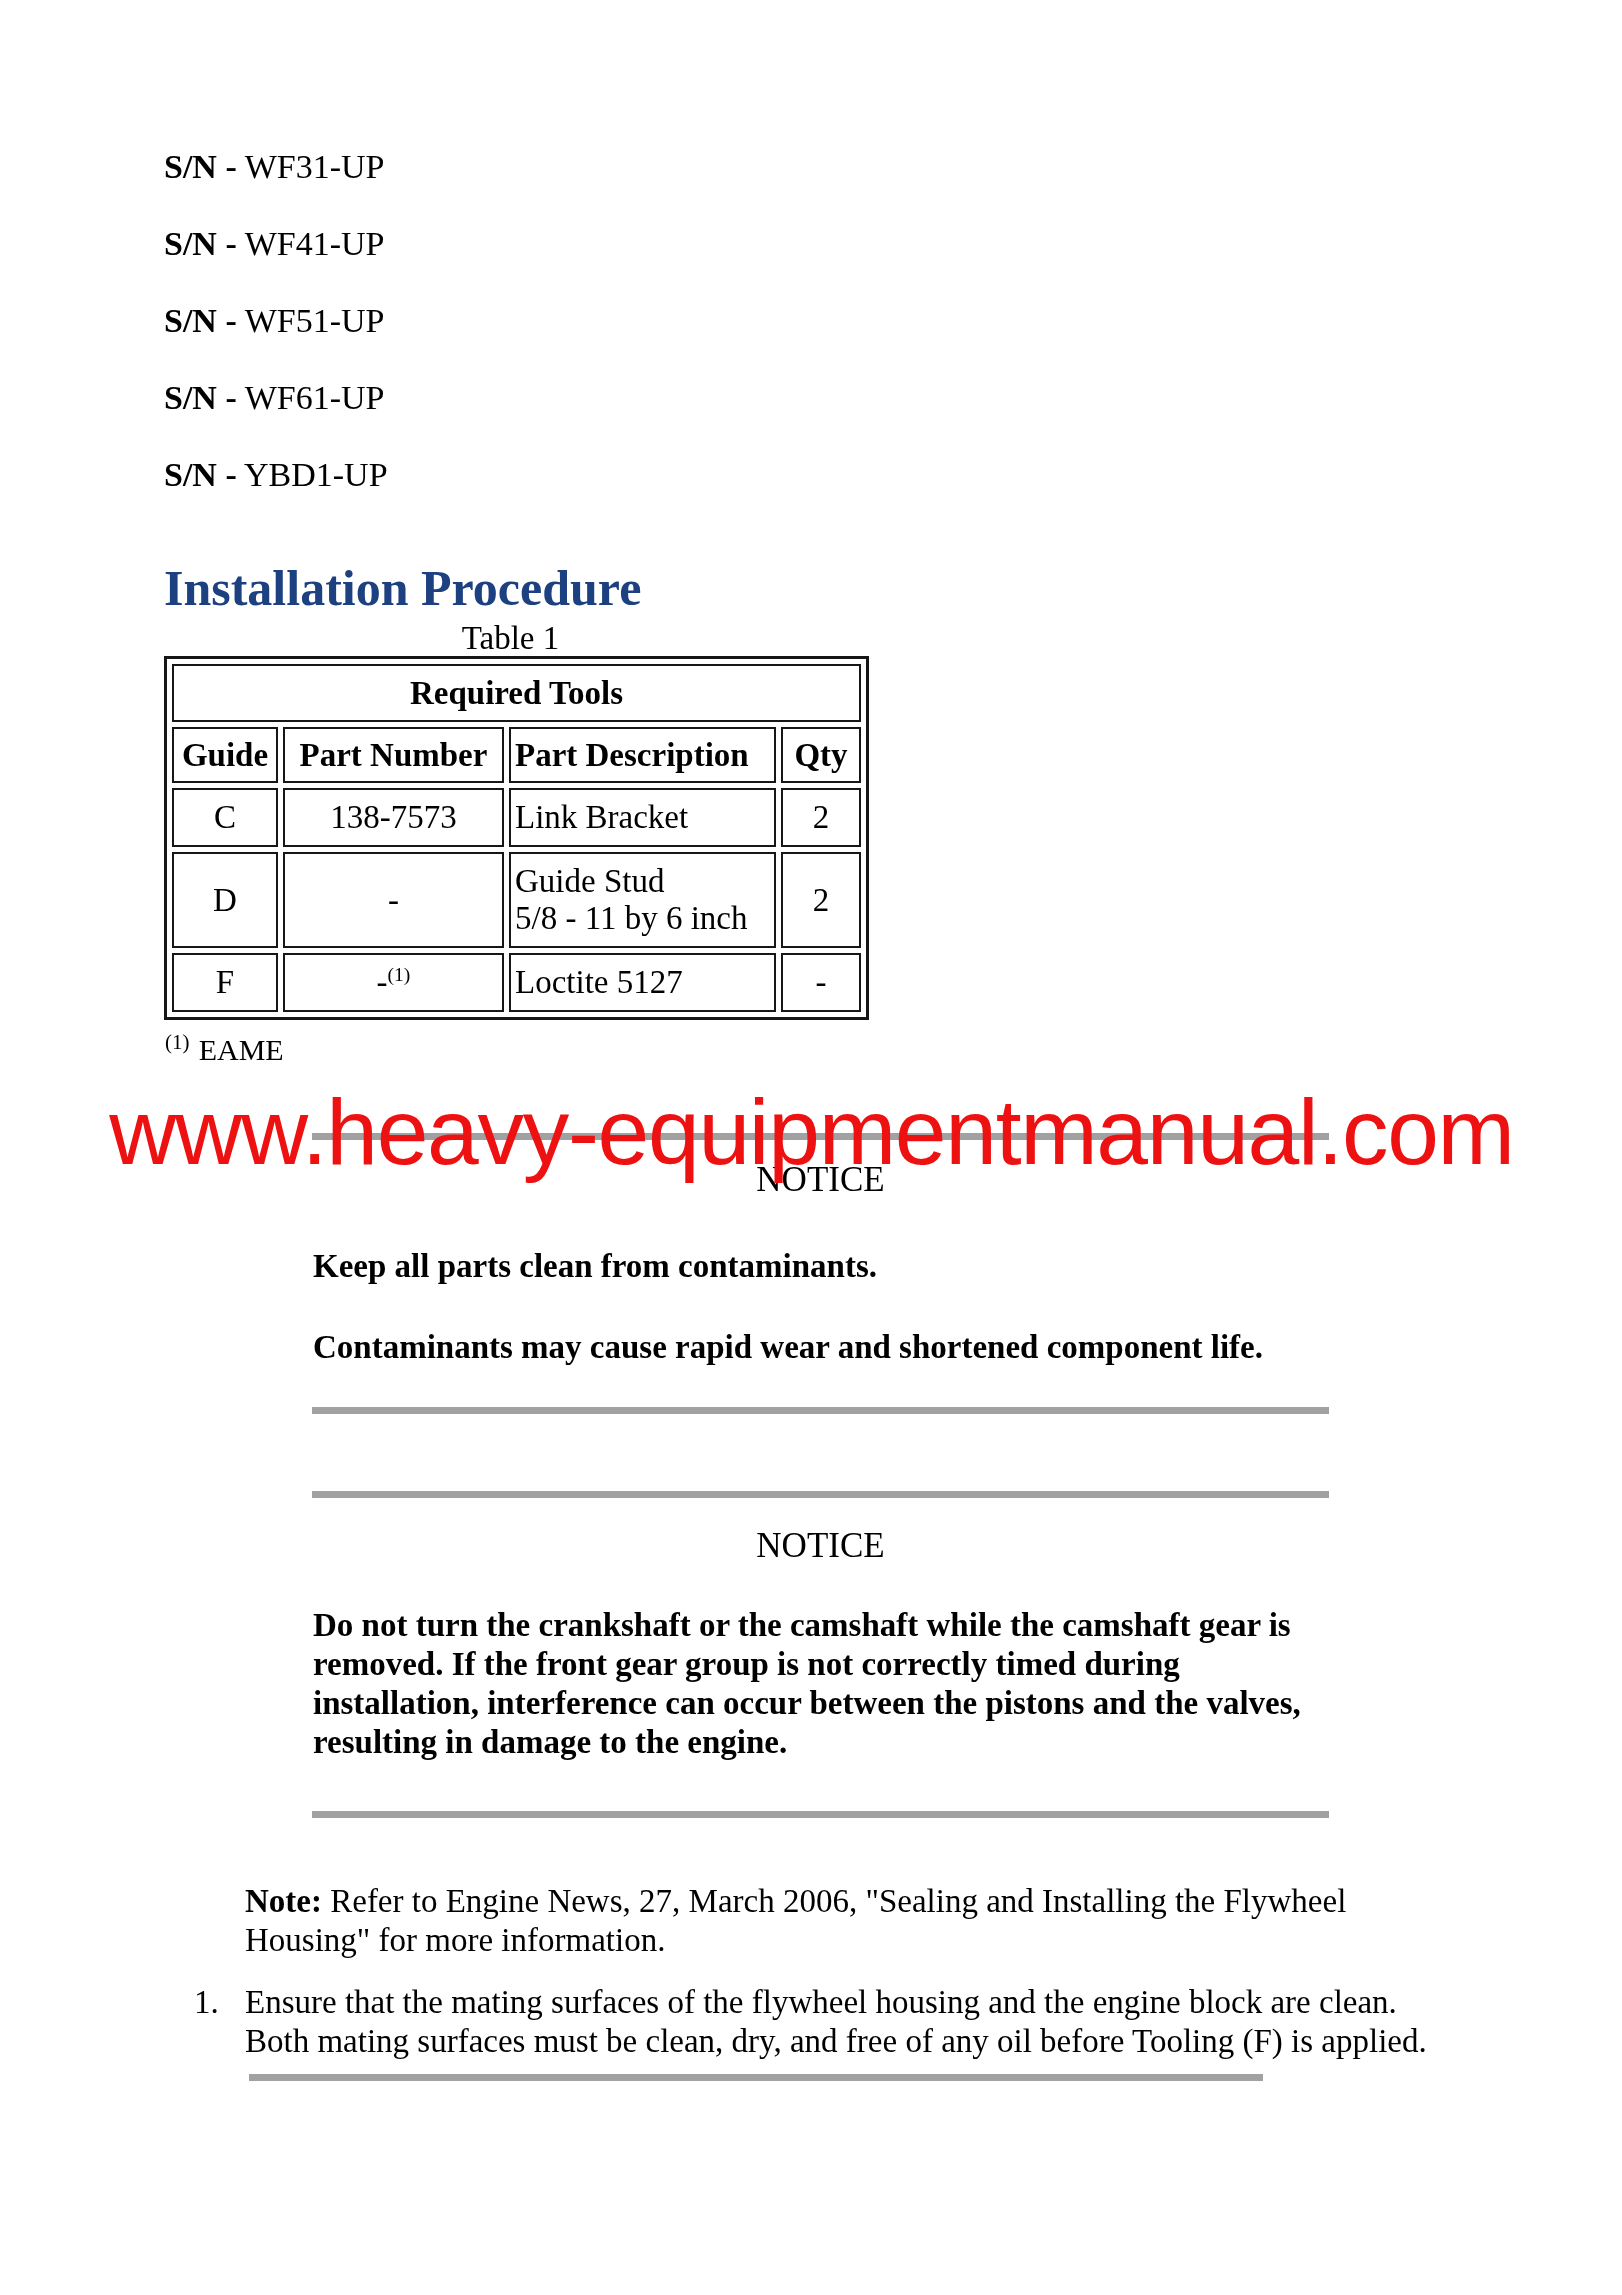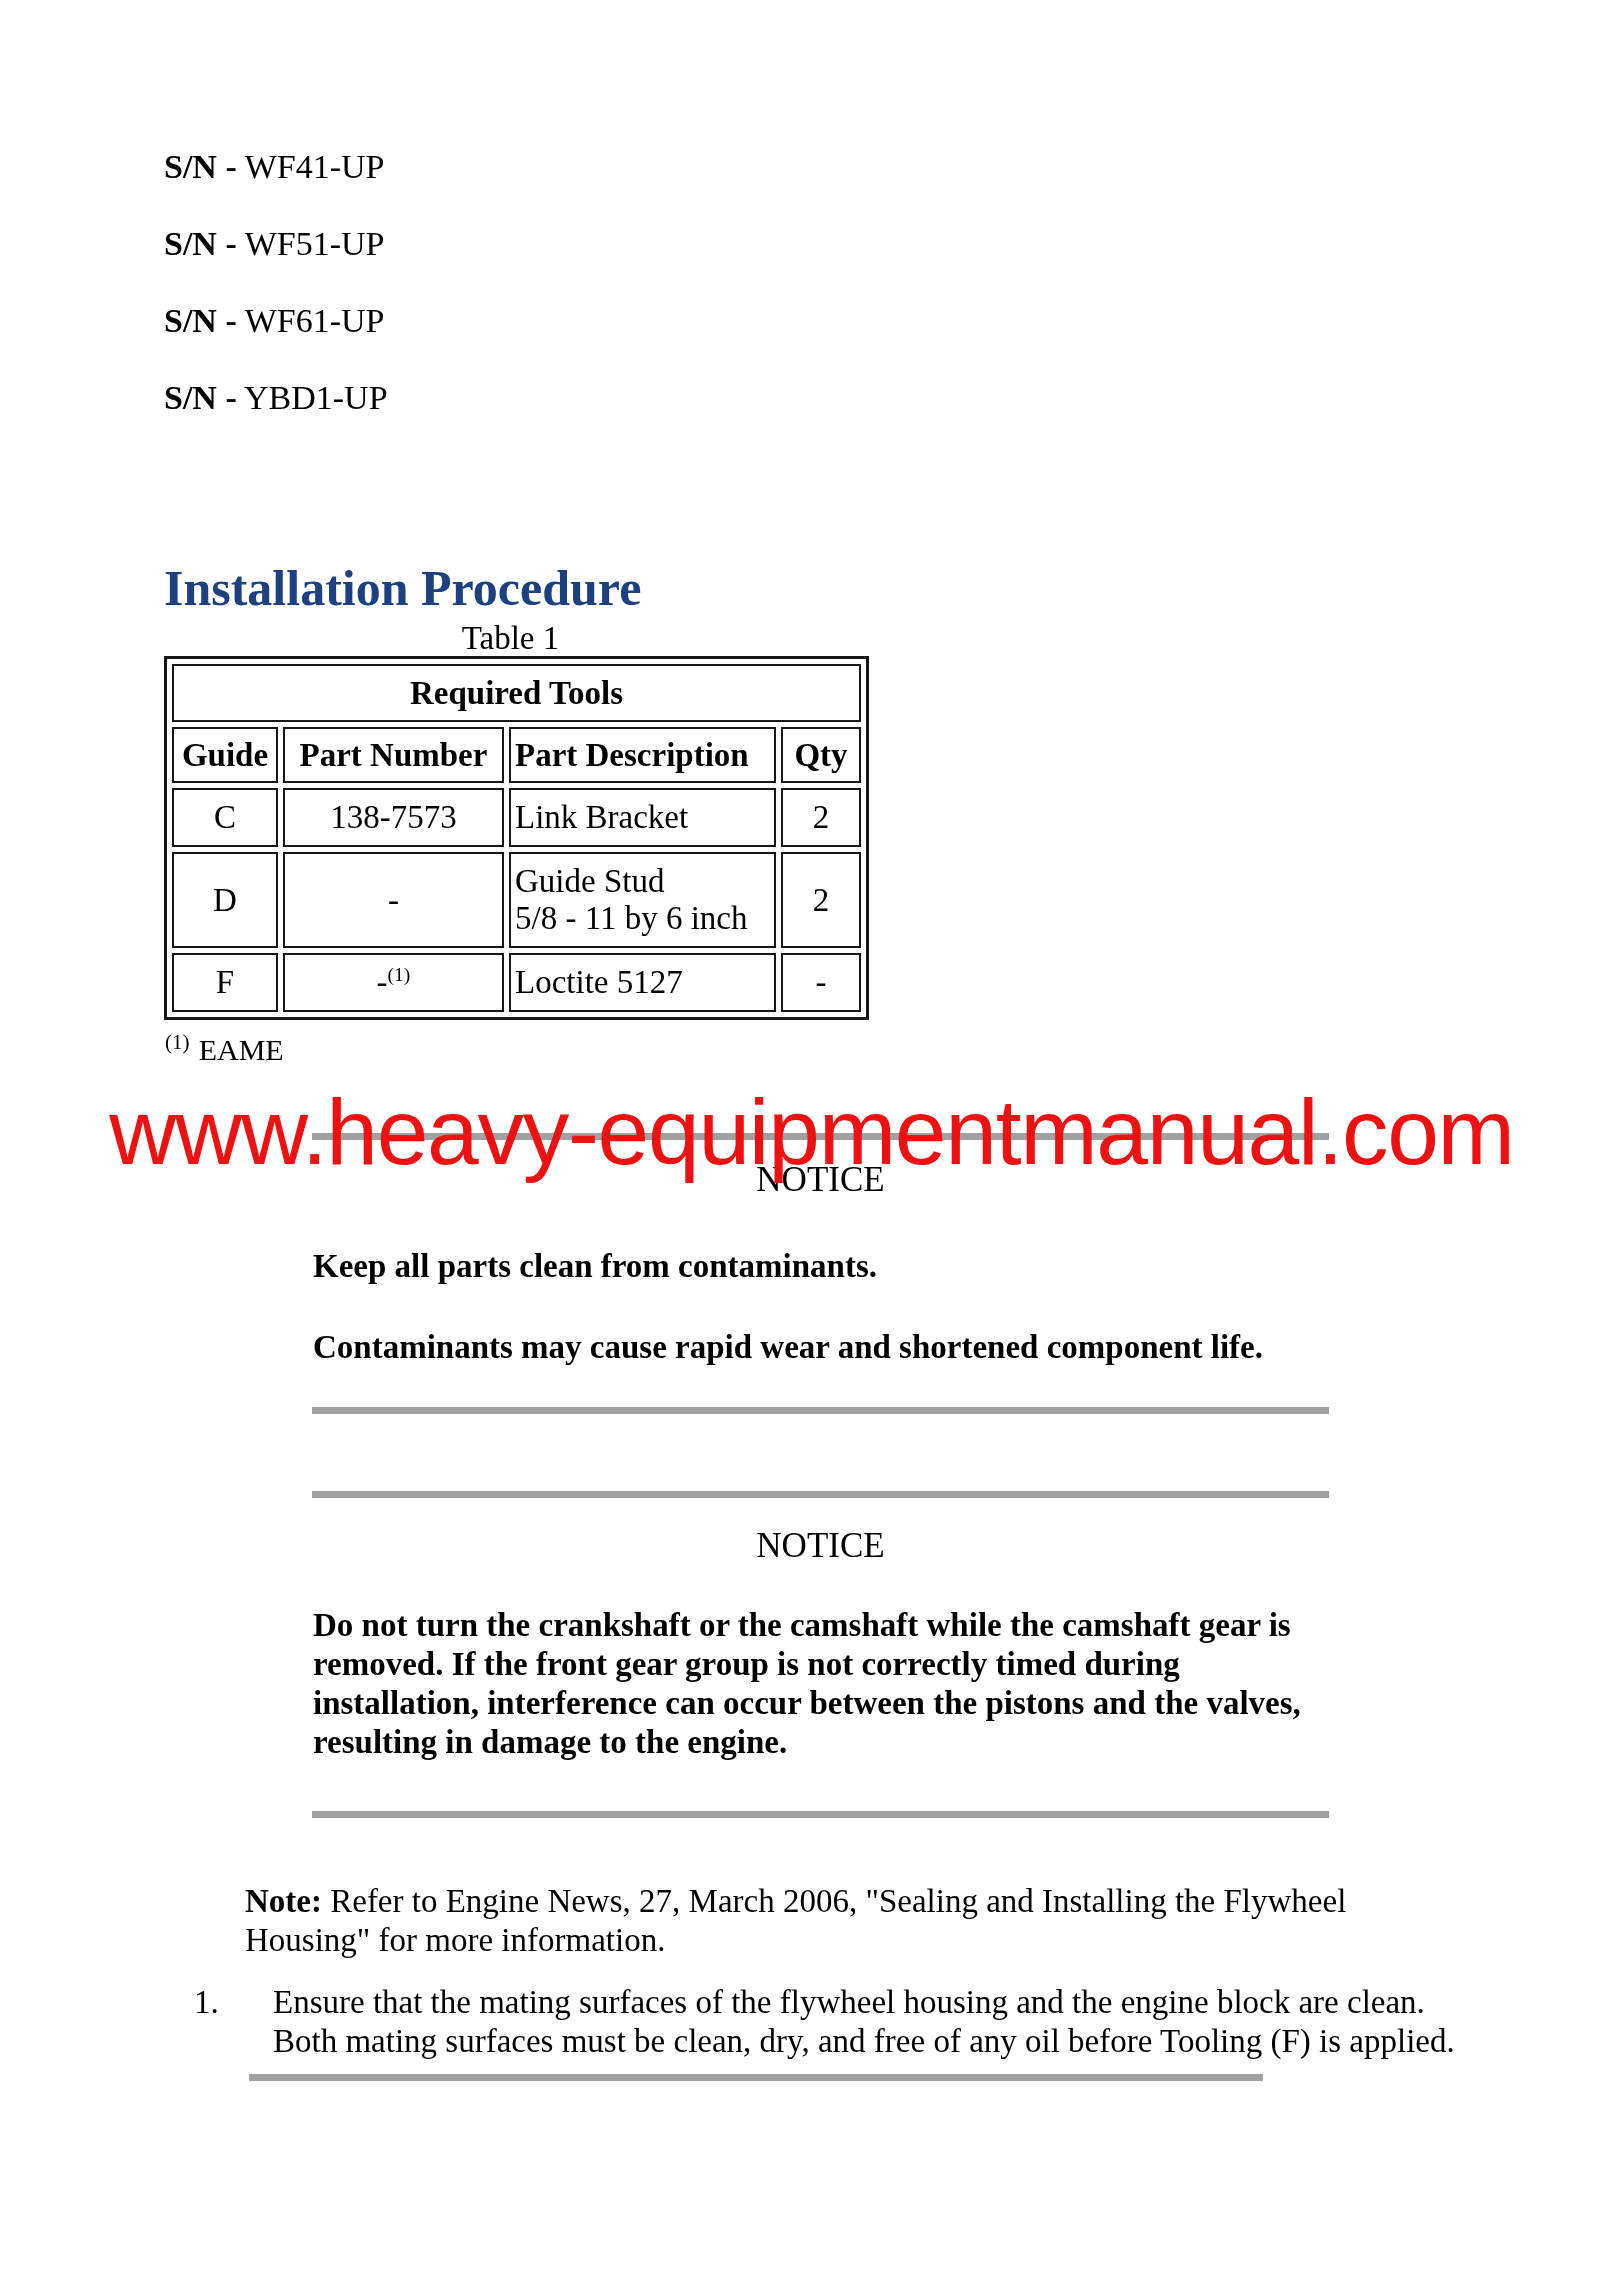--- a/index.html
+++ b/index.html
@@ -61,26 +61,27 @@
   #notice1-title{top:1160px;}
   #notice2-title{top:1526px;}
   .notice-text{left:313px;width:1112px;font-size:33px;font-weight:bold;line-height:39px;z-index:2;}
   #notice1-p1{top:1247px;}
   #notice1-p2{top:1328px;}
   #notice2-body{top:1606px;}
 
   
   #note-block{left:245px;top:1882px;font-size:33px;line-height:39px;z-index:2;}
   #step1-number{left:194px;top:1983px;font-size:33px;line-height:39px;}
-  #step1-text{left:245px;top:1983px;font-size:33px;line-height:39px;margin-left:28px;}
+  #step1-text{left:245px;top:1983px;font-size:33px;line-height:39px;}
 </style>
 </head>
 <body>
 
 <div class="abs" id="sn-block">
+  <div class="sn-line"><span class="b">S/N -</span> <span>WF31-UP</span></div>
   <div class="sn-line"><span class="b">S/N -</span> <span>WF41-UP</span></div>
   <div class="sn-line"><span class="b">S/N -</span> <span>WF51-UP</span></div>
   <div class="sn-line"><span class="b">S/N -</span> <span>WF61-UP</span></div>
   <div class="sn-line"><span class="b">S/N -</span> <span>YBD1-UP</span></div>
 </div>
 
 <h1 class="abs" id="page-title">Installation Procedure</h1>
 
 <div class="abs" id="table-caption">Table 1</div>
 

